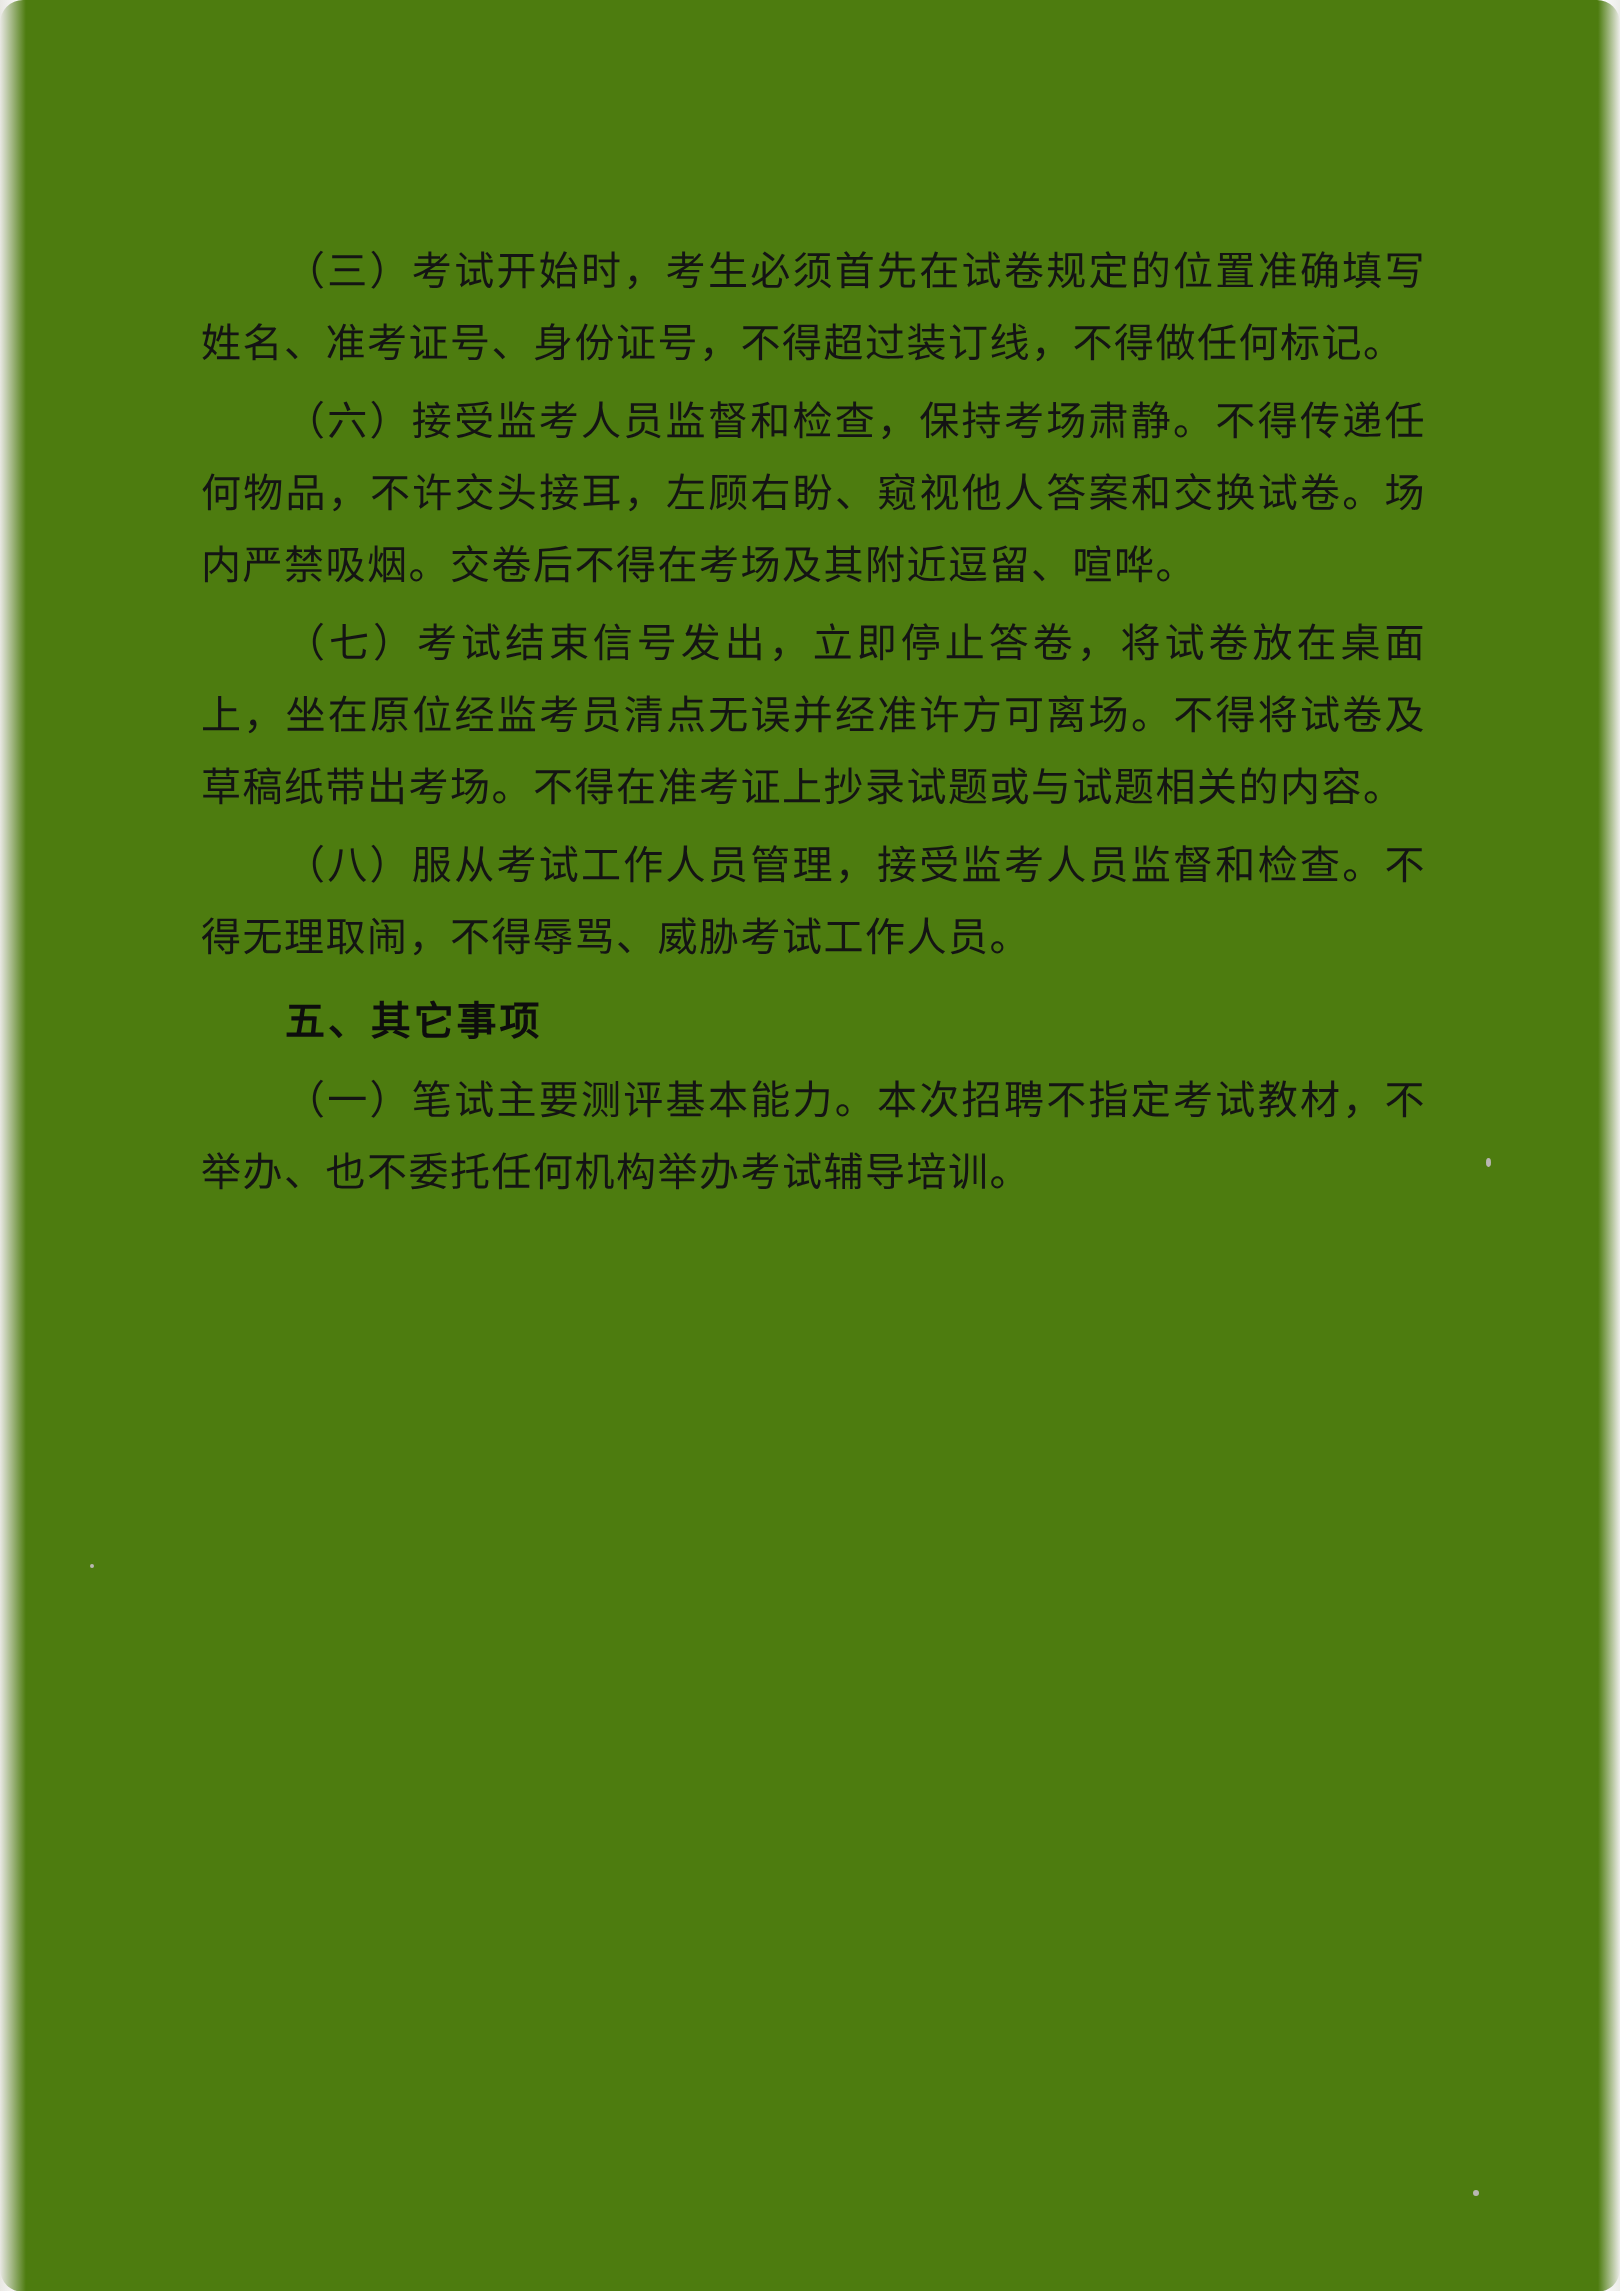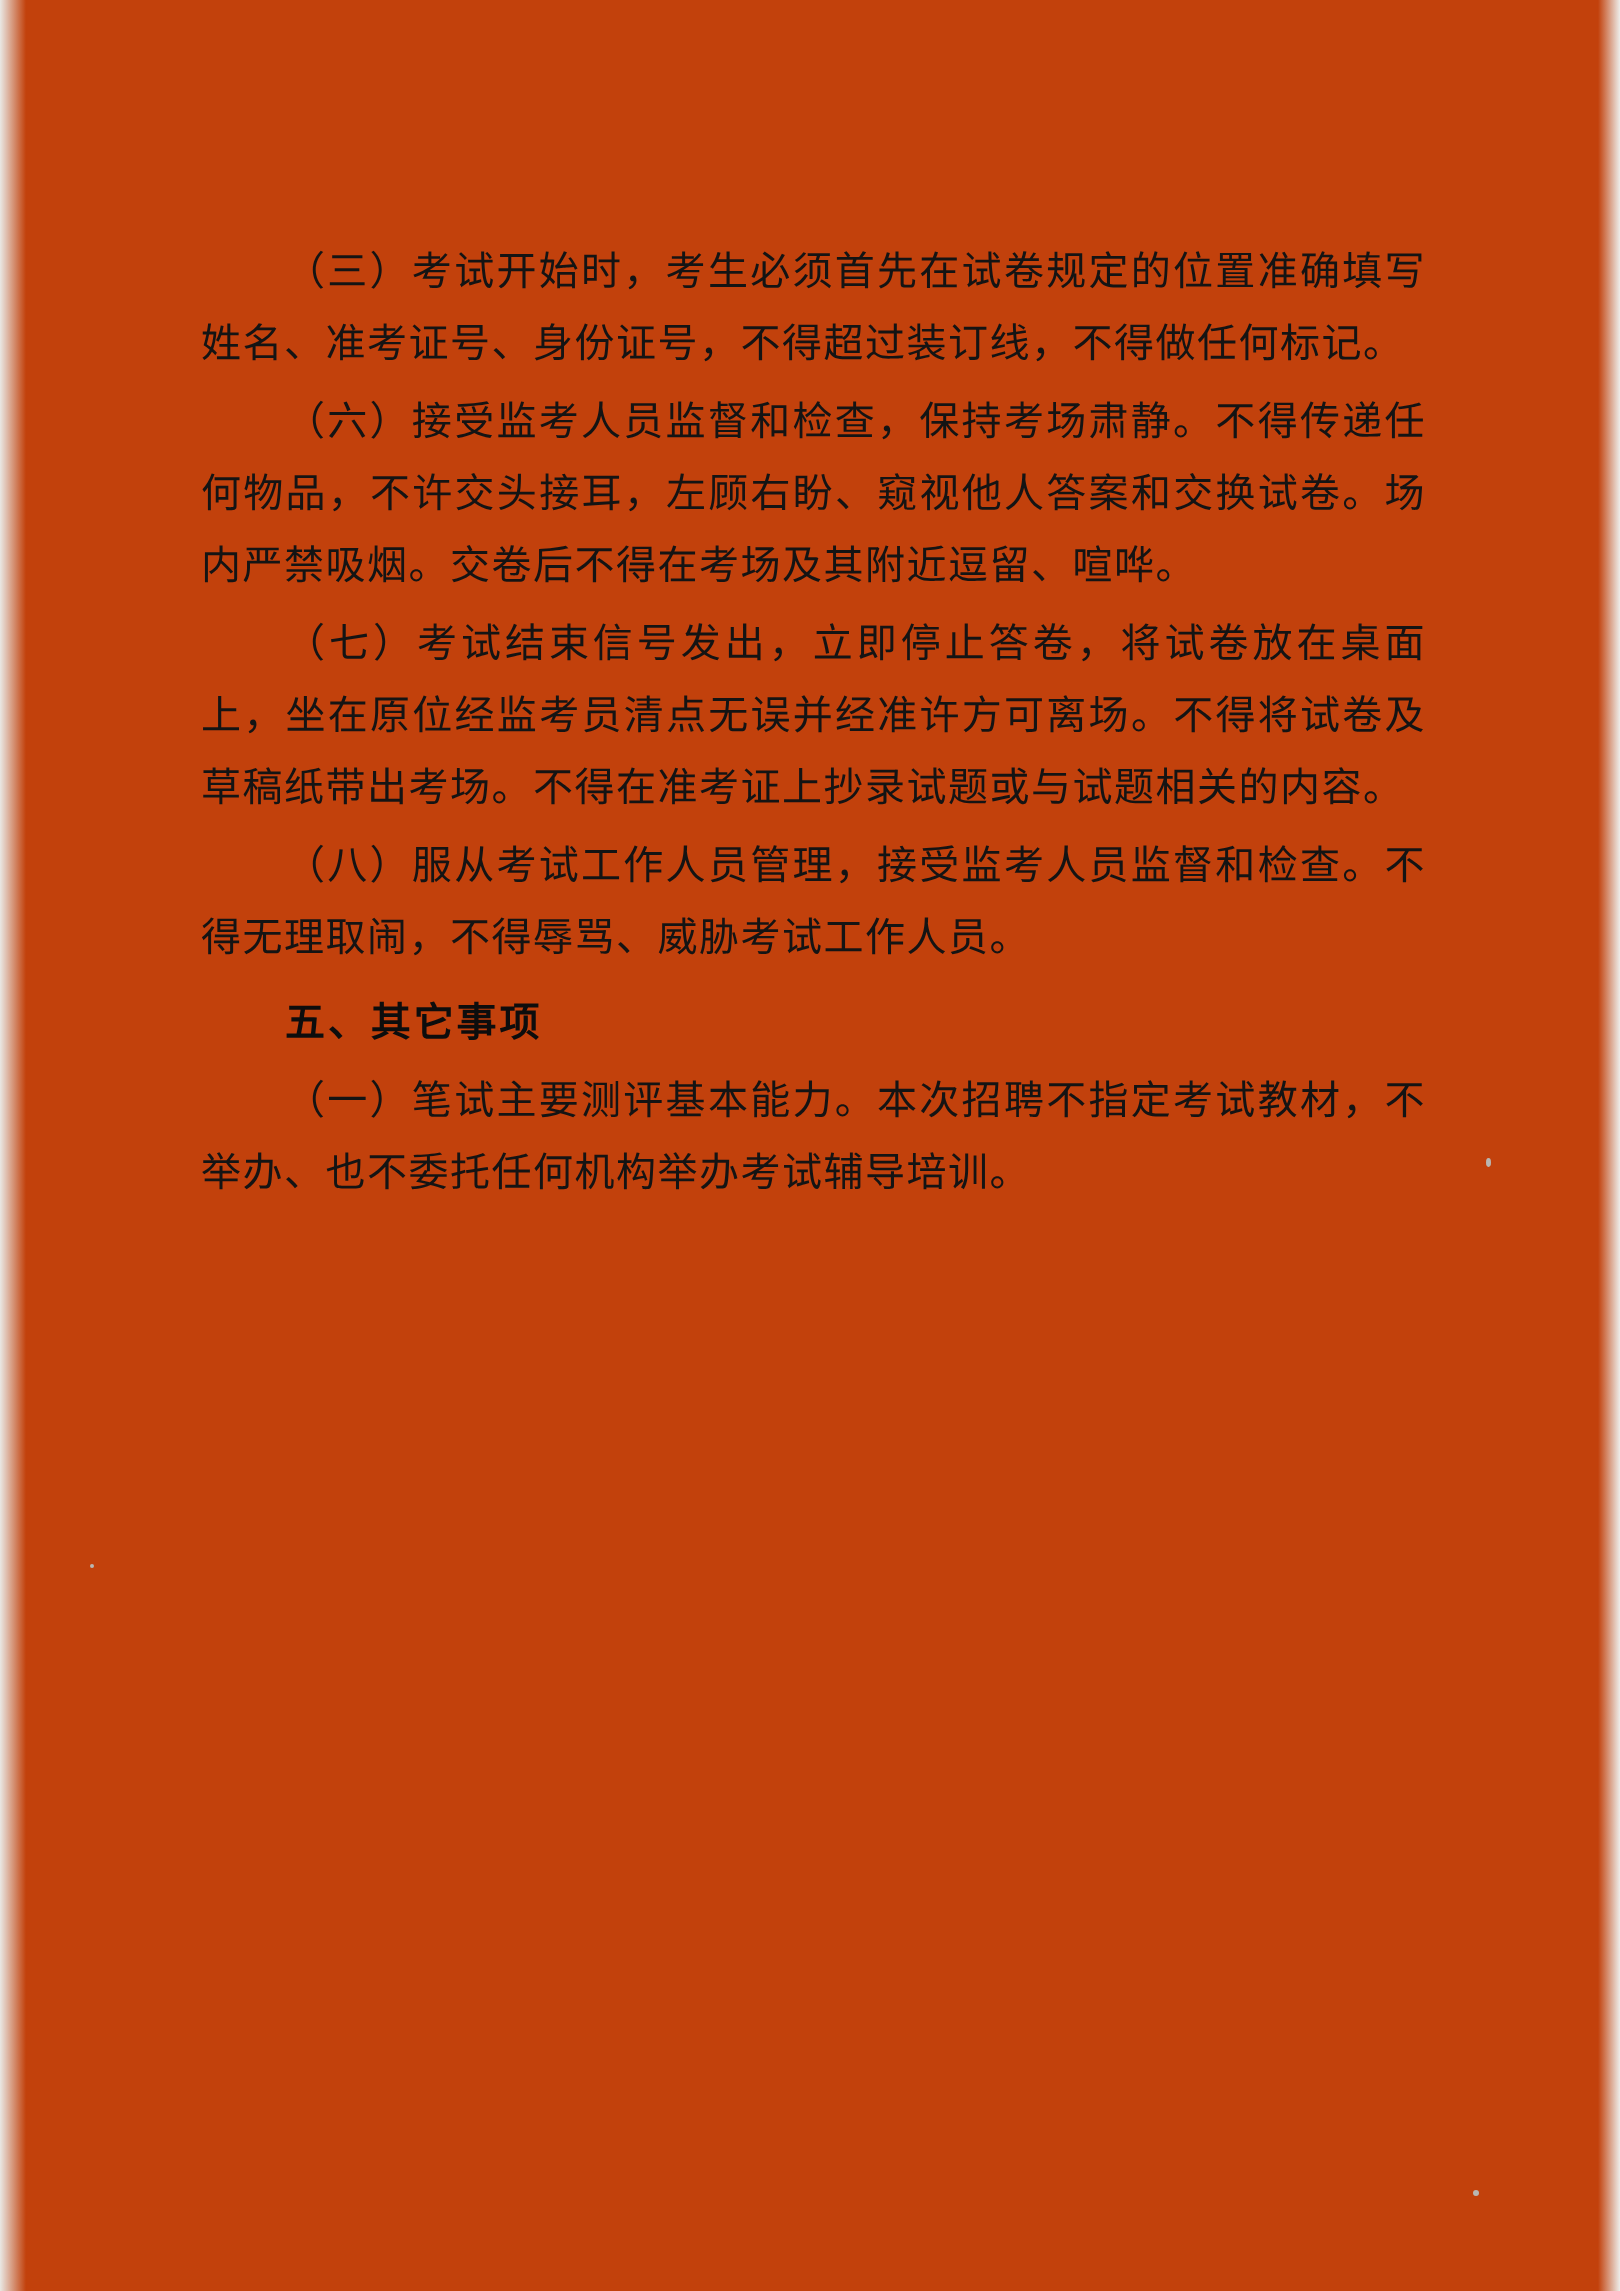--- a/index.html
+++ b/index.html
@@ -13,21 +13,22 @@
     height: 2292px;
     position: relative;
     overflow: hidden;
     font-family: "DejaVu Sans", sans-serif;
   }
 
   
   .page {
     position: absolute;
     inset: 0;
-    background: #c2410c;
+    background: #4d7c0f;
+    border-radius: 23px;
   }
 
   
   .scan-edge-left {
     position: absolute;
     top: 0; left: 0;
     width: 25.5px; height: 100%;
     background: linear-gradient(to right, #e9e8e4 0%, rgba(253,253,251,0) 100%);
     pointer-events: none;
   }
@@ -52,21 +53,21 @@
     line-height: 72px;
     color: #141414;
     letter-spacing: 1.5px;
     text-align: justify;
     text-justify: inter-character;
     margin: 0 0 5.9px 0;
     text-indent: 84px;
   }
 
   .heading {
-    font-family: Liberation Sans, sans-serif;
+    font-family: Liberation Serif, serif;
     font-size: 40px;
     line-height: 72px;
     font-weight: bold;
     color: #0d0d0d;
     letter-spacing: 2.9px;
     margin: 13.7px 0 5.9px 0;
     text-indent: 84px;
   }
 
   

